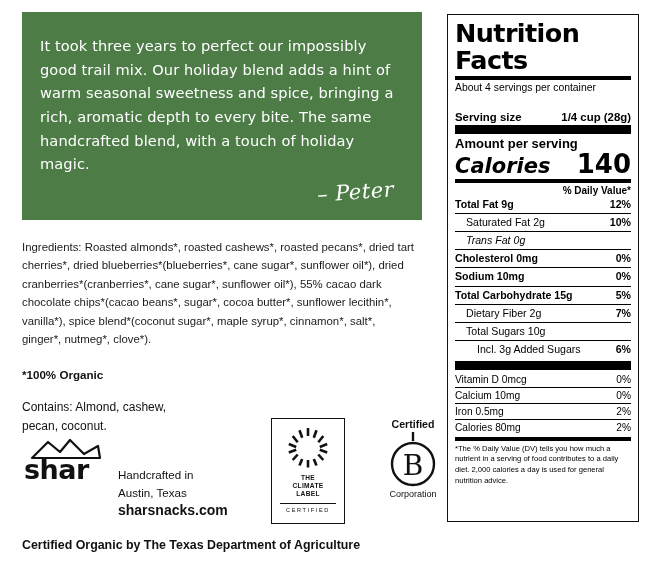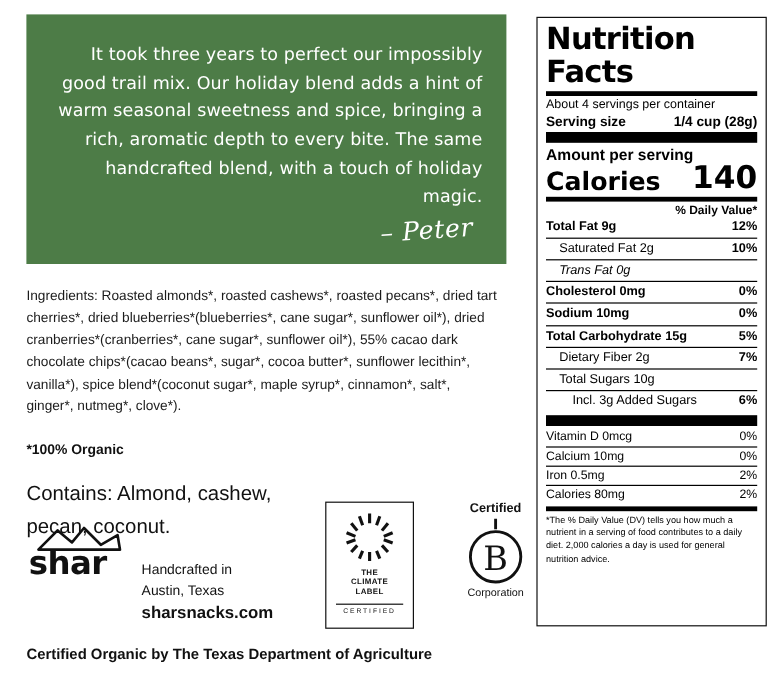--- a/index.html
+++ b/index.html
@@ -18,21 +18,20 @@
   .left-col {
     position:absolute; left:22px; top:12px; width:400px; height:541px;
   }
 
   .story-panel {
     width: 400px; height: 208px;
     background: #4d7c47;
     color: #ffffff;
     padding: 22px 20px 10px 18px;
     position: relative;
-    text-align: right;
   }
   .story-text {
     font-family: "DejaVu Sans", sans-serif;
     font-size: 14.6px;
     line-height: 1.62;
     letter-spacing: 0.1px;
     white-space: pre-line;
   }
   .signature {
     position:absolute;
@@ -56,21 +55,21 @@
 
   .organic-note {
     margin-top: 19px;
     font-size: 11.6px;
     font-weight: bold;
     color:#111;
   }
 
   .contains {
     margin-top: 17px;
-    font-size: 17px;
+    font-size: 12px;
     line-height: 1.6;
     white-space: pre-line;
   }
 
   
   .logo-row {
     position:absolute; left:0; top:392px; width:400px; height:120px;
   }
   .shar-logo {
     position:absolute; left:2px; top:52px; width:78px; height:50px;
@@ -161,29 +160,29 @@
     line-height: 1.05;
     text-align: left;
   }
   .rule-med { border-top: 4px solid #000; margin: 2px 0; }
   .rule-thick { border-top: 9px solid #000; margin: 2px 0; }
 
   .nf-servings { font-size: 10.4px; margin-top:2px; }
   .nf-servingsize {
     font-size: 11.4px; font-weight: bold;
     display:flex; justify-content:space-between;
-    margin-top: 3px;
+    margin-top: 18px;
   }
   .nf-amount { font-size: 13px; font-weight:bold; margin: 2px 0 0 0; }
   .nf-cal-row {
     display:flex; justify-content:space-between; align-items:flex-end;
   }
   .nf-cal-label {
     font-family:"DejaVu Sans", sans-serif;
-    font-weight:bold; font-size: 21px; line-height:1;
+    font-weight:bold; font-size: 21px; line-height:1;font-style:italic;
   }
   .nf-cal-val {
     font-family:"DejaVu Sans", sans-serif;
     font-weight:bold; font-size: 26px; line-height:1;
   }
   .nf-dv {
     text-align:right; font-size:10px; font-weight:bold; margin: 1px 0 0 0;
   }
   .nrow {
     display:flex; justify-content:space-between;

